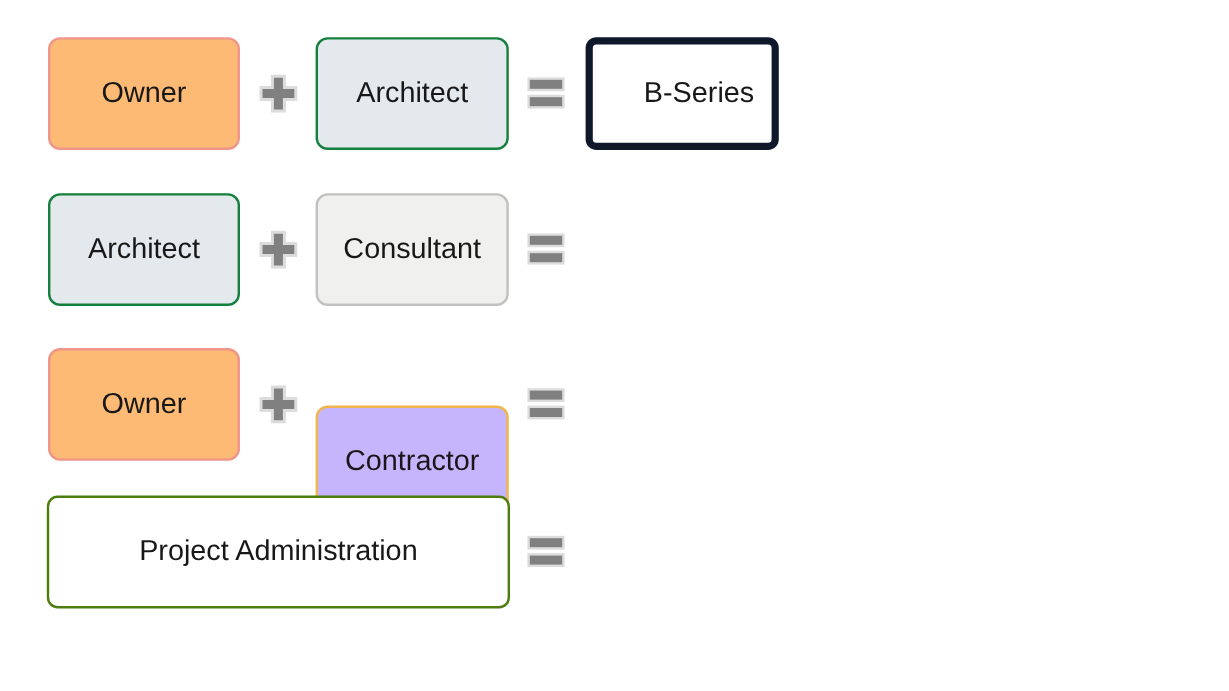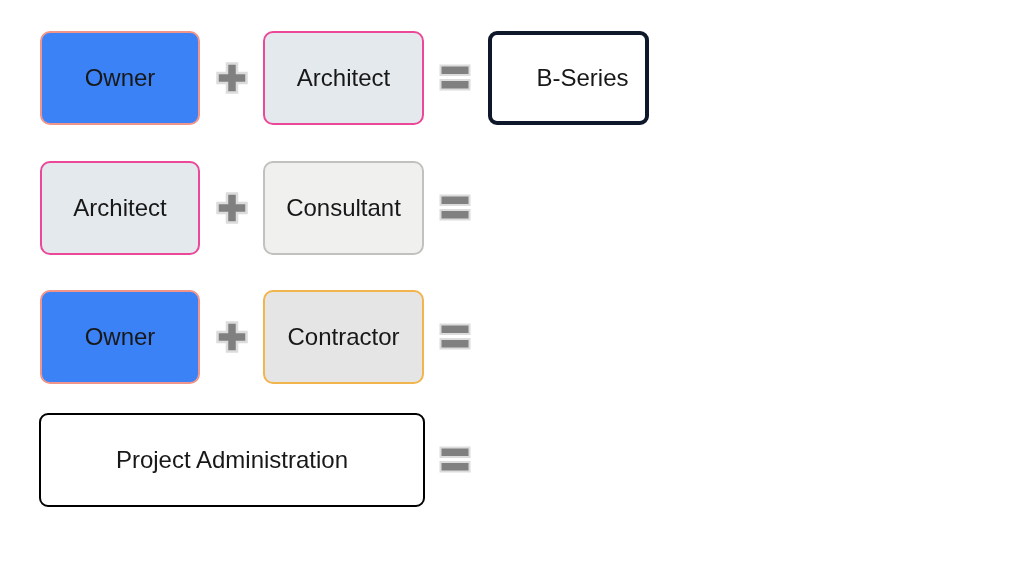--- a/index.html
+++ b/index.html
@@ -37,26 +37,26 @@
   .t3 { top: 290px; }
   .t4 { top: 413px; }
   
   .c1     { left: 40px;  width: 160px; }
   .c2     { left: 263px; width: 161px; }
   .c3     { left: 488px; width: 161px; }
   .wide   { left: 39px;  width: 386px; }
   .plus-pos { left: 212px; width: 40px; }
   .eq-pos   { left: 438px; width: 34px; }
   
-  .owner      { background: #3b82f6; border: 2px solid #f1948a; }
-  .architect  { background: #e4e9ed; border: 2px solid #ec4899; }
+  .owner      { background: #fdba74; border: 2px solid #f1948a; }
+  .architect  { background: #e4e9ed; border: 2px solid #15803d; }
   .consultant { background: #f0f0ef; border: 2px solid #c1c1bf; }
-  .contractor { background: #e5e5e5; border: 2px solid #f2b54d; }
-  .series     { background: #ffffff; border: 4px solid #0f172a; border-radius: 9px; padding-left: 28px; }
-  .admin      { background: #ffffff; border: 2px solid #000000; border-radius: 9px; }
+  .contractor { background: #c4b5fd; border: 2px solid #f2b54d; margin-top: 48px; }
+  .series     { background: #ffffff; border: 6px solid #0f172a; border-radius: 9px; padding-left: 28px; }
+  .admin      { background: #ffffff; border: 2px solid #4d7c0f; border-radius: 9px; }
 </style>
 </head>
 <body>
 
 <div class="canvas">
 
   <div class="box owner t1 c1">
     <span>Owner</span>
   </div>
   <div class="op t1 plus-pos">

